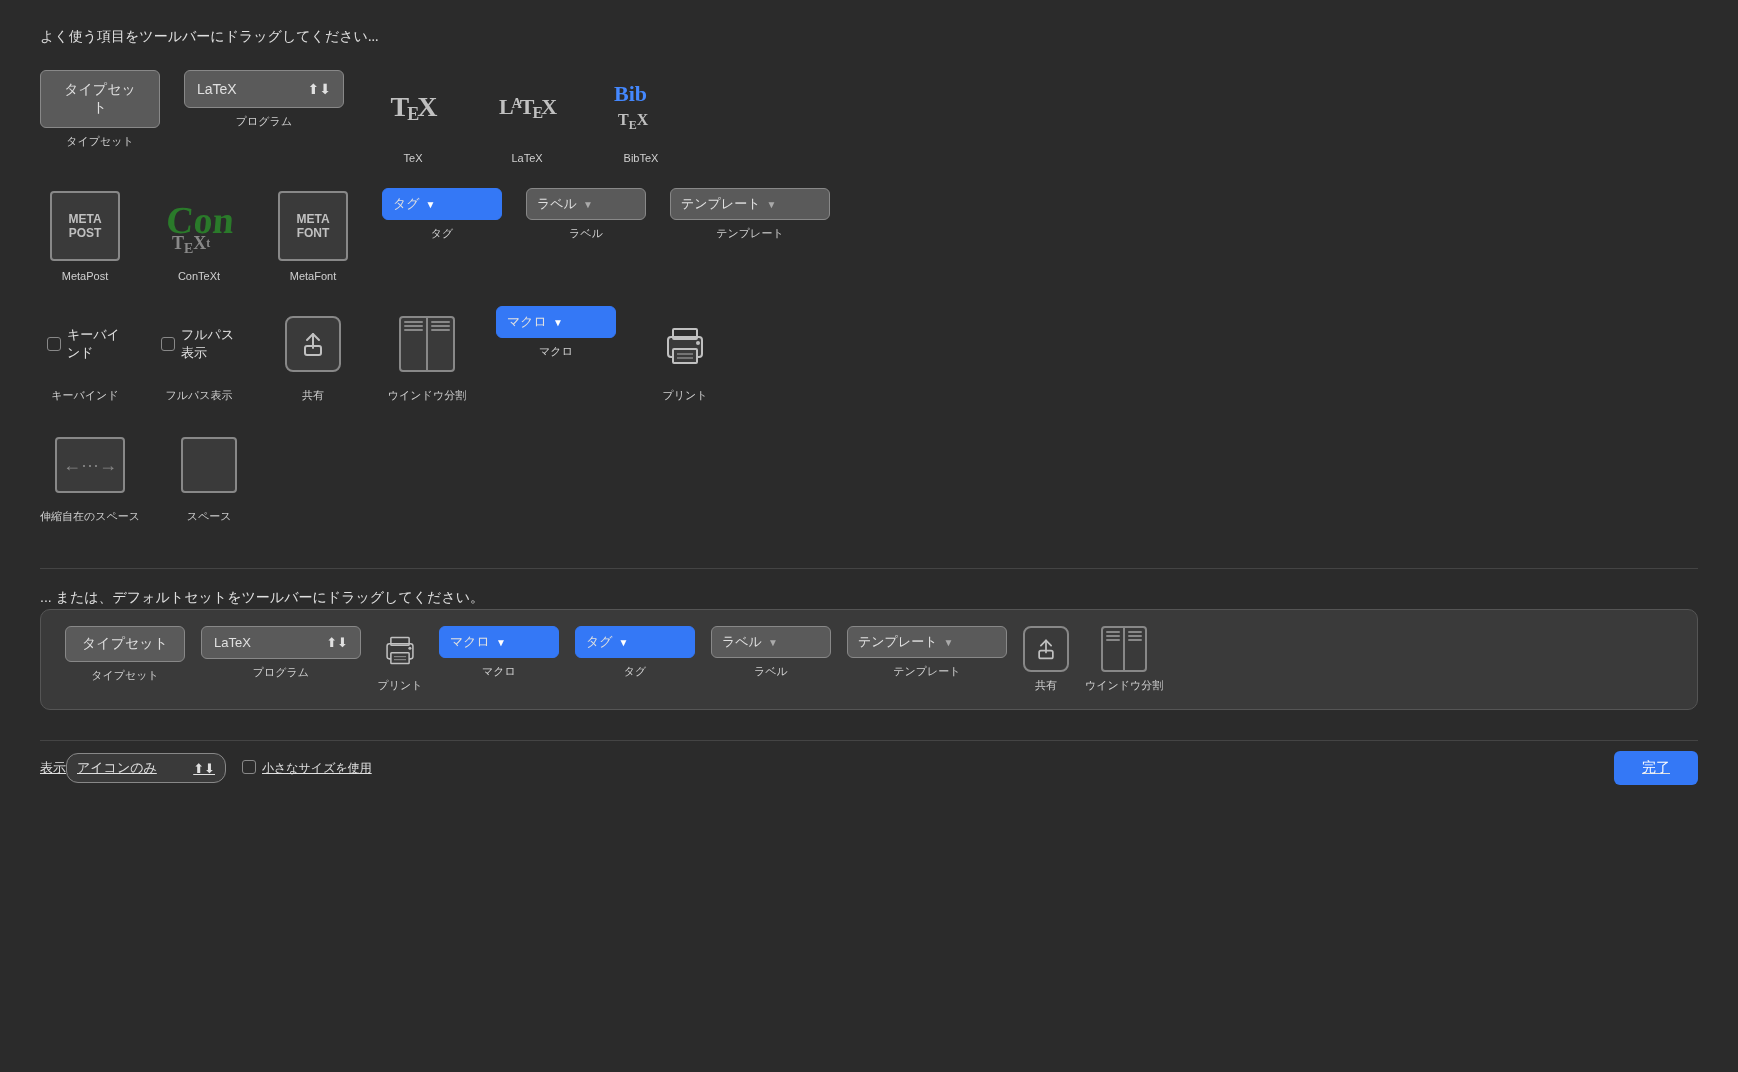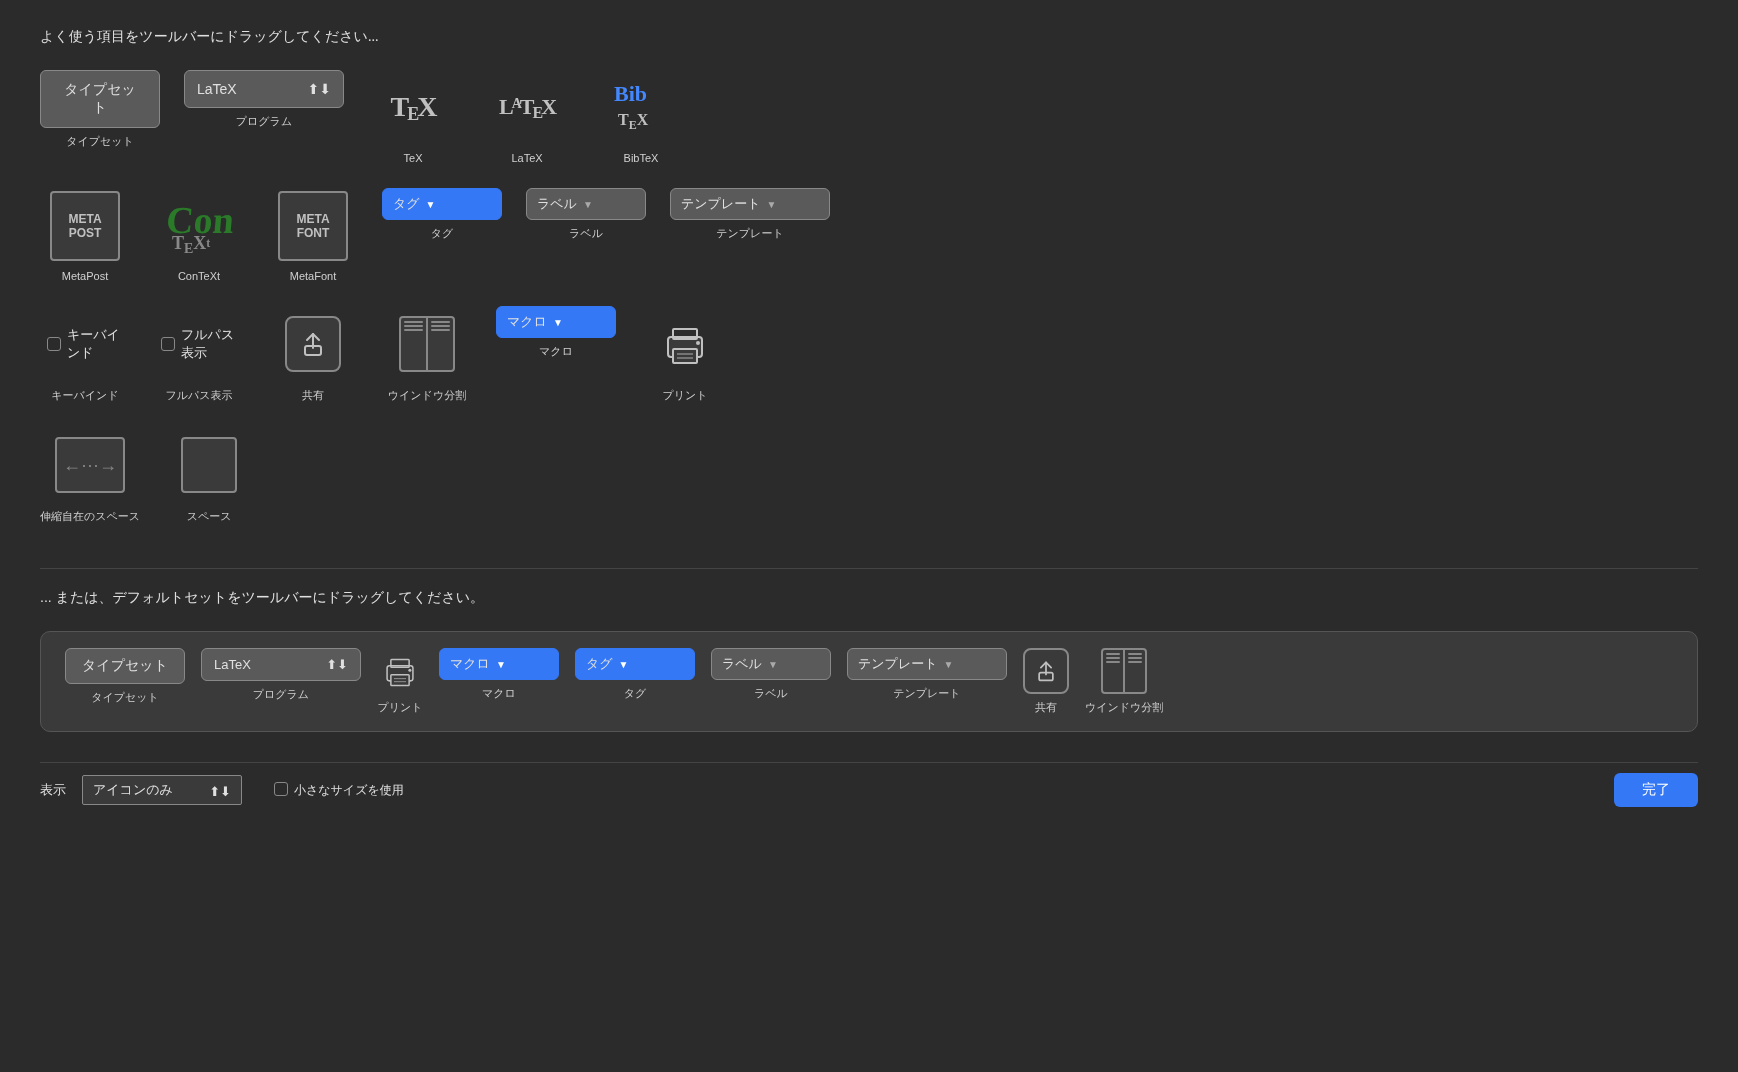--- a/index.html
+++ b/index.html
@@ -271,21 +271,21 @@
     .section-separator {
       width: 100%;
       height: 1px;
       background: #444;
       margin: 20px 0;
     }
 
     .default-set-hint {
       font-size: 14px;
       color: #e0e0e0;
-      margin-bottom: 24px;
+      margin-bottom: 2px;
     }
 
     .default-set-bar {
       background: #3a3a3a;
       border: 1px solid #555;
       border-radius: 10px;
       padding: 16px 24px;
       display: flex;
       align-items: flex-start;
       gap: 16px;
@@ -300,40 +300,40 @@
     }
 
     .default-bar-label {
       font-size: 11px;
       color: #d0d0d0;
     }
 
     .bottom-bar {
       display: flex;
       align-items: center;
-      gap: 16px;
       padding: 10px 0 0 0;
       border-top: 1px solid #444;
+      text-decoration: underline;
     }
 
     .bottom-label {
       font-size: 13px;
       color: #e0e0e0;
     }
 
     .display-dropdown {
       background: #3a3a3a;
       border: 1px solid #888;
-      border-radius: 2px;
+      border-radius: 12px;
       padding: 5px 10px;
       color: #e0e0e0;
       font-size: 13px;
       cursor: pointer;
       display: flex;
-      align-items: flex-end;
+      align-items: center;
       gap: 8px;
       min-width: 160px;
     }
 
     .small-checkbox-row {
       display: flex;
       align-items: flex-start;
       gap: 6px;
       margin-left: 16px;
     }

